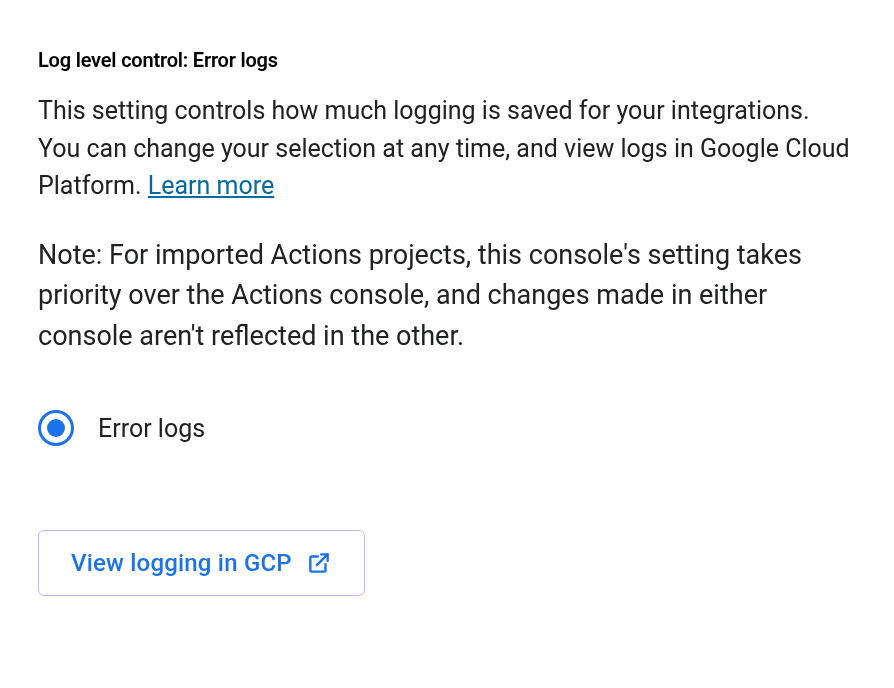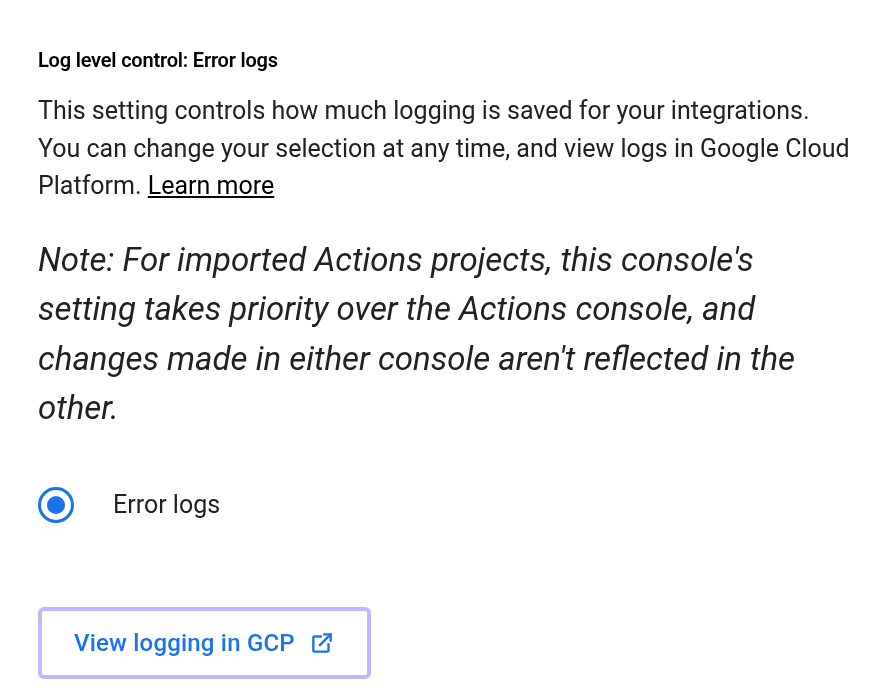--- a/index.html
+++ b/index.html
@@ -22,42 +22,41 @@
       letter-spacing: -0.2px;
     }
     .description {
       font-size: 25px;
       line-height: 1.5;
       color: #202124;
       margin-bottom: 30px;
       font-weight: 400;
     }
     .description a {
-      color: #000000;
+      color: #0369a1;
       text-decoration: underline;
       text-align: center;
     }
     .note {
-      font-size: 33px;
+      font-size: 27px;
       line-height: 1.5;
       color: #202124;
       margin-bottom: 54px;
       font-weight: 400;
-      font-style: italic;
     }
     .radio-group {
       display: flex;
       align-items: center;
       gap: 28px;
       margin-bottom: 84px;
     }
     .radio-option {
       display: flex;
       align-items: center;
-      gap: 39px;
+      gap: 24px;
       cursor: pointer;
     }
     .radio-circle {
       width: 36px;
       height: 36px;
       border-radius: 50%;
       display: flex;
       align-items: center;
       justify-content: center;
       flex-shrink: 0;
@@ -78,21 +77,21 @@
     .radio-label {
       font-size: 25px;
       color: #202124;
       font-weight: 400;
     }
     .view-button {
       display: inline-flex;
       align-items: center;
       gap: 14px;
       padding: 18px 32px;
-      border: 4px solid #c4b5fd;
+      border: 1px solid #c4b5fd;
       border-radius: 6px;
       background: #fff;
       color: #1a73e8;
       font-size: 24px;
       font-weight: 500;
       font-family: inherit;
       cursor: pointer;
       letter-spacing: 0.2px;
     }
     .external-icon {

